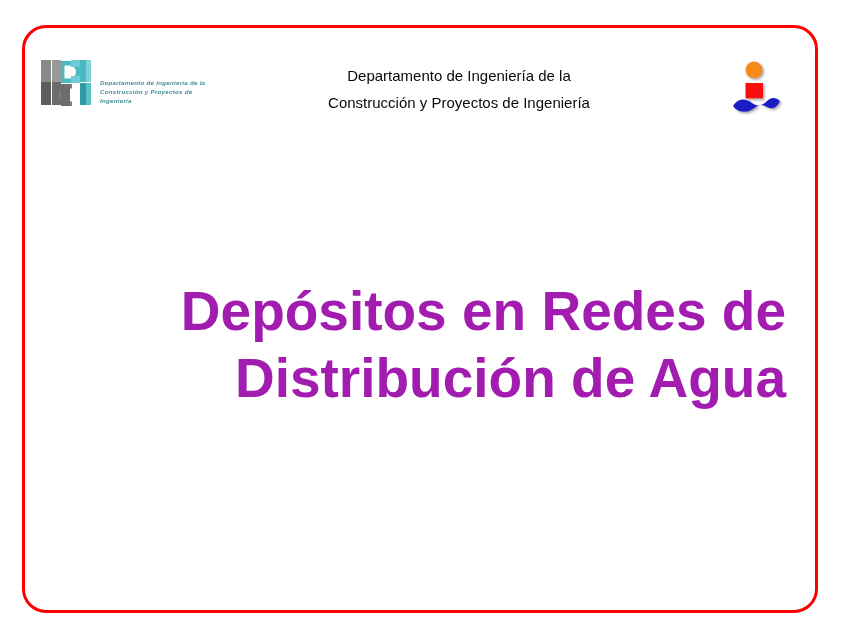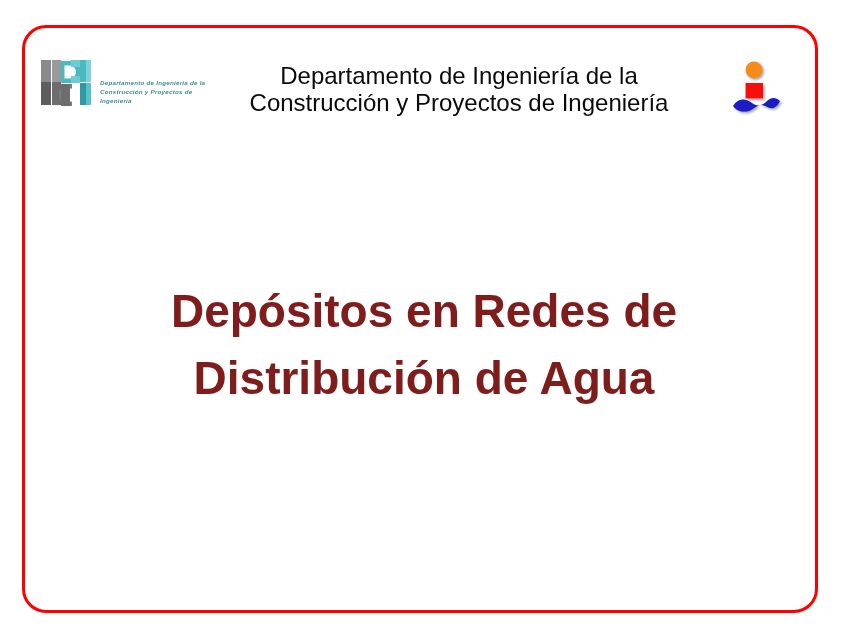--- a/index.html
+++ b/index.html
@@ -65,47 +65,47 @@
   }
 
   
   #header-text {
     position: absolute;
     left: 214px;
     top: 62px;
     width: 490px;
     text-align: center;
     font-family: "Liberation Sans", sans-serif;
-    font-size: 24px;
+    font-size: 15px;
     line-height: 27px;
     color: #0a0a0a;
     white-space: pre-line;
   }
 
   
   #upv-logo {
     position: absolute;
     left: 728px;
     top: 58px;
     width: 62px;
     height: 58px;
   }
 
   
   #main-title {
     position: absolute;
     left: 62px;
     top: 278px;
     width: 724px;
-    text-align: center;
+    text-align: right;
     font-family: "Liberation Sans", sans-serif;
     font-weight: bold;
-    font-size: 46px;
+    font-size: 55px;
     line-height: 67px;
-    color: #7f1d1d;
+    color: #a21caf;
     white-space: pre-line;
   }
 </style>
 </head>
 <body>
 
 <div id="slide">
 
   <div id="frame"></div>
 

